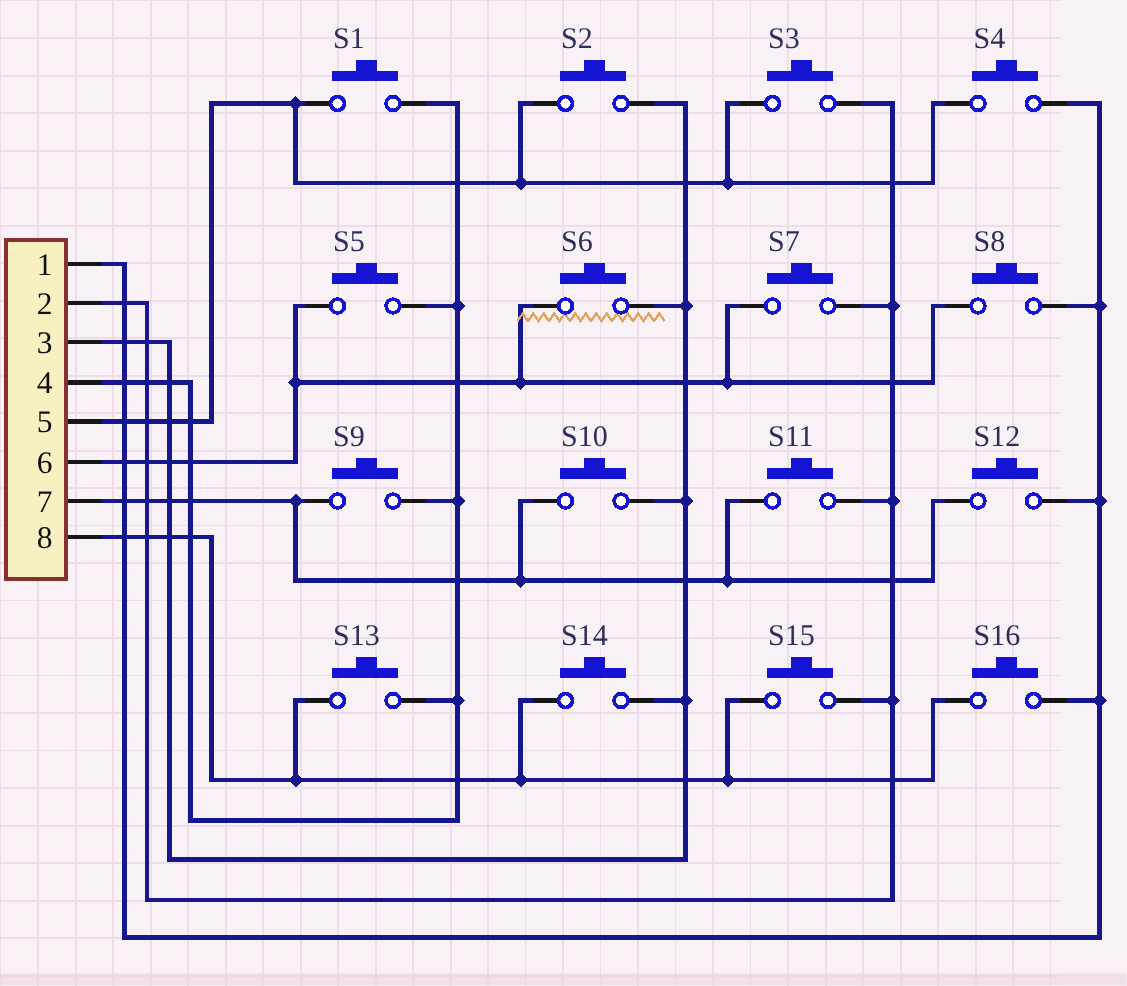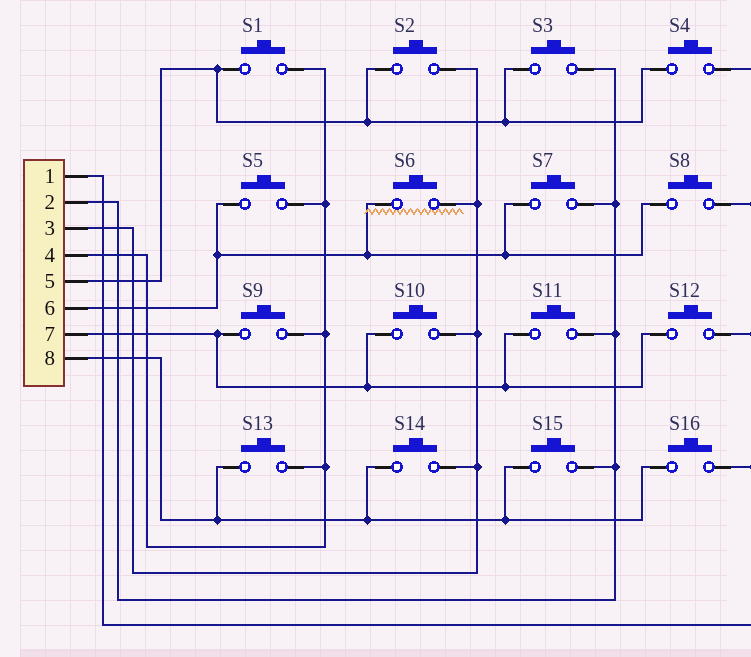--- a/index.html
+++ b/index.html
@@ -21,21 +21,20 @@
     font-family:"Liberation Serif","DejaVu Serif",serif;
     background:var(--c-background);
   }
   .canvas{
     position:relative;width:707px;height:657px;
     background-color:var(--c-background);
     background-image:
       repeating-linear-gradient(to right, var(--c-grid) 0 1px, transparent 1px 25px),
       repeating-linear-gradient(to bottom, var(--c-grid) 0 1px, transparent 1px 25px);
     background-blend-mode:normal;
-    margin-left:20px;
   }
   
   .canvas::before{
     content:"";position:absolute;inset:0;
     background:rgba(248,242,246,0.55);
     pointer-events:none;
   }
   svg{position:absolute;left:0;top:0;}
   .wire{fill:none;stroke:var(--c-wire);stroke-width:2.8;}
   .stub,.lead{fill:none;stroke:var(--c-lead);stroke-width:3;}

